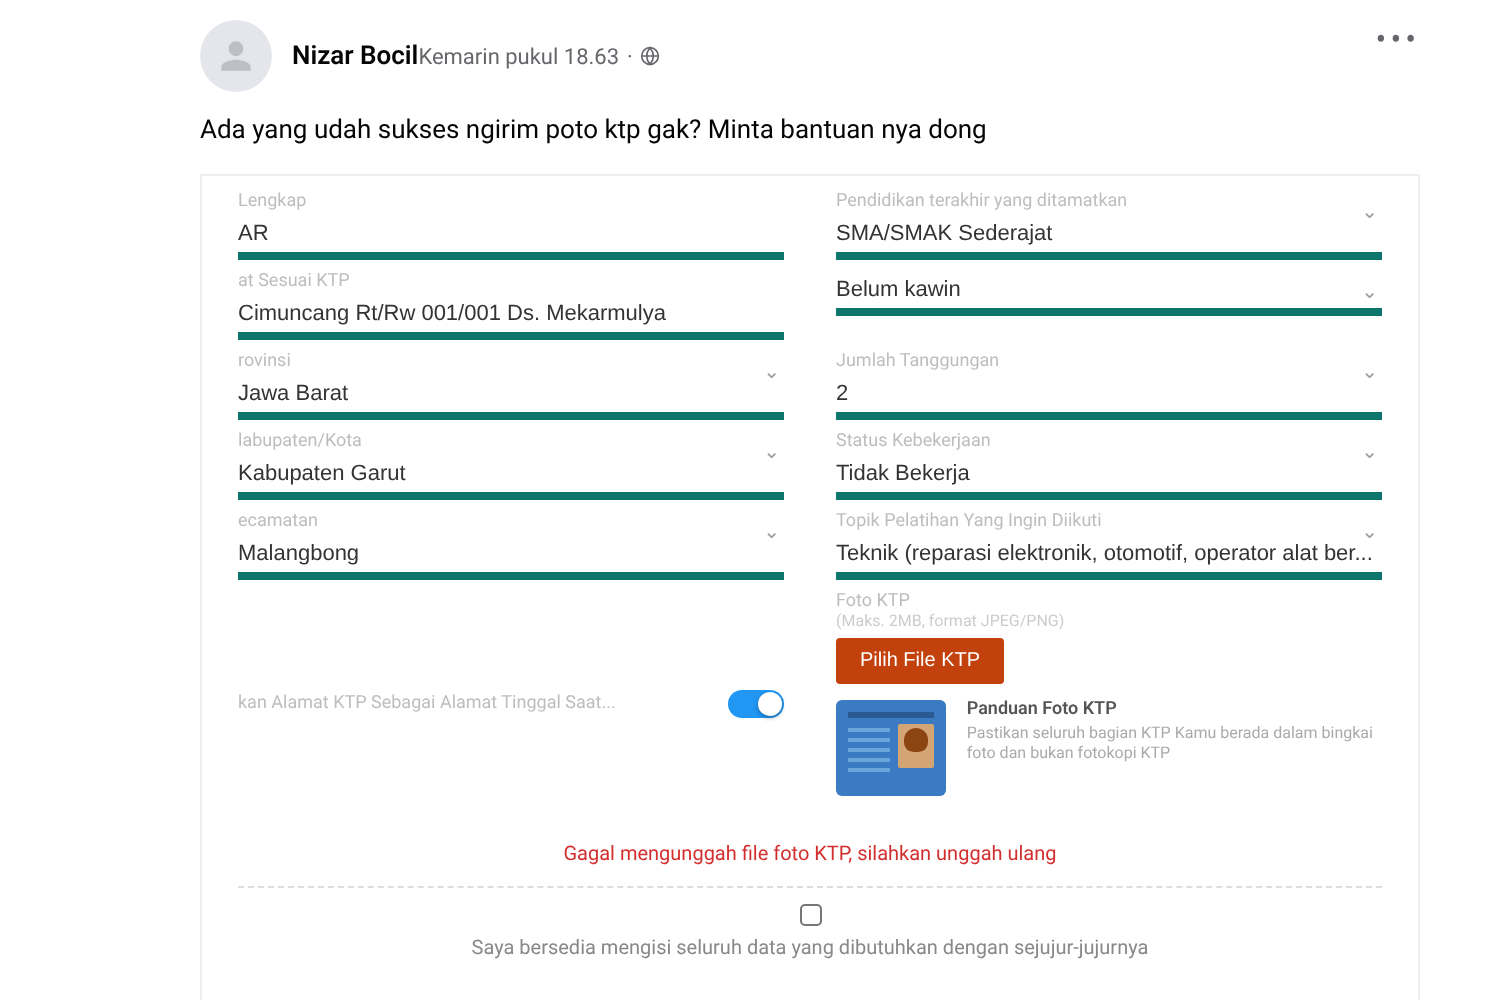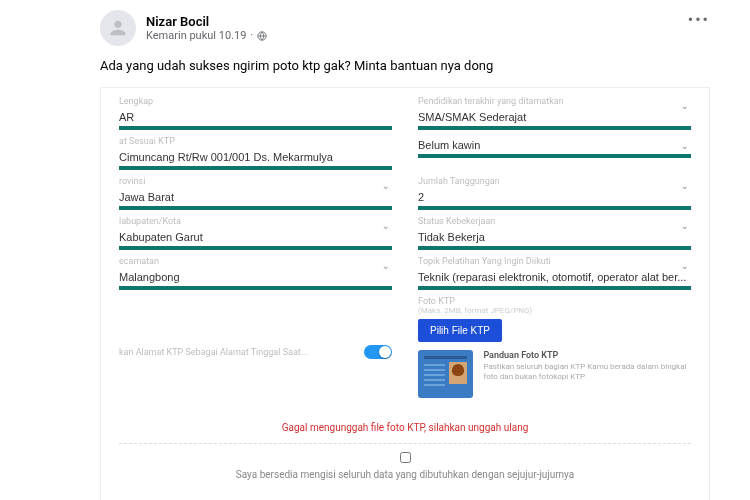--- a/index.html
+++ b/index.html
@@ -1,40 +1,40 @@
 <!DOCTYPE html>
 <html><head>
 <meta charset="utf-8">
 <style>
   * { box-sizing: border-box; margin: 0; padding: 0; }
   body { font-family: -apple-system, BlinkMacSystemFont, 'Segoe UI', Roboto, Arial, sans-serif; background: #fff; width: 750px; height: 500px; overflow: hidden; font-size: 12px; color: #1c1e21; }
   .post-wrap { padding: 10px 40px 0 100px; }
   .post-header { display: flex; align-items: center; gap: 10px; position: relative; }
   .avatar { width: 36px; height: 36px; border-radius: 50%; background: #e4e6eb; display:flex;align-items:center;justify-content:center; }
   .avatar svg { width: 22px; height: 22px; fill: #bcc0c4; }
-  .post-meta { display:flex; flex-direction:column; }
+  .post-meta { display:flex; flex-direction:row; }
   .author { font-weight:600; font-size: 13px; color:#050505; }
   .timeline { font-size: 11px; color:#65676b; display:flex; align-items:center; gap:4px; }
   .dots { position:absolute; right: 0; top: 0; color:#65676b; font-size: 16px; letter-spacing:2px; cursor:pointer;}
   .post-body { margin-top: 12px; font-size: 13px; color:#050505; }
   .screenshot { margin: 14px 0 0 0; border:1px solid #eee; padding: 8px 18px 0 18px; background:#fff; height: 484px; overflow:hidden; position:relative; }
   .form-grid { display:grid; grid-template-columns: 1fr 1fr; column-gap: 26px; row-gap: 4px; }
   .field { display:flex; flex-direction:column; margin-bottom: 2px;}
   .flabel { font-size: 9px; color:#bdbdbd; margin-bottom: 2px; white-space:nowrap; overflow:hidden; }
   .finput { border:none; border-bottom:4px solid #0f766e; padding: 3px 0; font-size: 11px; color:#333; background:transparent; outline:none; position:relative; }
   .select-wrap { position:relative; }
   .chev { position:absolute; right:2px; top:4px; font-size:10px; color:#999; pointer-events:none;}
   .toggle-row { display:flex; align-items:center; justify-content:flex-end; gap:8px; padding: 2px 0;}
   .toggle-label { font-size:9px; color:#bdbdbd; flex:1; }
   .toggle { width:28px; height:14px; background:#2196f3; border-radius:8px; position:relative; cursor:pointer;}
   .toggle::after{content:'';position:absolute;width:12px;height:12px;background:#fff;border-radius:50%;top:1px;right:1px;box-shadow:0 1px 2px rgba(0,0,0,0.3);}
   .ktp-section { }
   .ktp-label { font-size:9px; color:#bdbdbd; }
   .ktp-sub { font-size:8px; color:#ccc; margin-bottom:4px;}
-  .pilih-btn { background:#1d4ed8; color:#fff; border:none; padding:6px 12px; font-size:10px; border-radius:2px; cursor:pointer; display:inline-block; margin-bottom:8px;}
+  .pilih-btn { background:#c2410c; color:#fff; border:none; padding:6px 12px; font-size:10px; border-radius:2px; cursor:pointer; display:inline-block; margin-bottom:8px;}
   .ktp-preview { display:flex; gap:10px; align-items:flex-start; margin-bottom:10px;}
   .ktp-card { width:78px; height:48px; background:#3b7bc4; border-radius:3px; position:relative; padding:4px;}
   .ktp-card::before{content:'';position:absolute;top:6px;left:6px;right:6px;height:3px;background:#2a5a94;}
   .ktp-photo{position:absolute;right:6px;top:12px;width:18px;height:22px;background:#d4a574;border-radius:1px;}
   .ktp-photo::after{content:'';position:absolute;top:2px;left:3px;width:12px;height:12px;background:#8b4513;border-radius:50% 50% 40% 40%;}
   .ktp-lines{position:absolute;left:6px;top:14px;right:28px;}
   .ktp-lines div{height:2px;background:#6ba3db;margin-bottom:3px;}
   .panduan { font-size:9px;}
   .panduan-title{font-weight:600;color:#555;margin-bottom:2px;}
   .panduan-text{font-size:8px;color:#aaa;line-height:1.3;}
@@ -51,21 +51,21 @@
 <div class="post-wrap">
   <div class="post-header">
     <div class="avatar">
       <svg viewBox="0 0 24 24">
           <path d="M12 12c2.2 0 4-1.8 4-4s-1.8-4-4-4-4 1.8-4 4 1.8 4 4 4zm0 2c-2.7 0-8 1.3-8 4v2h16v-2c0-2.7-5.3-4-8-4z"></path>
         </svg>
     </div>
     <div class="post-meta">
       <span class="author">Nizar Bocil</span>
       <span class="timeline">
-        <span>Kemarin pukul 10.19</span>
+        <span>Kemarin pukul 18.63</span>
         <span>·</span>
         <svg width="10" height="10" viewBox="0 0 24 24" fill="#65676b">
             <circle cx="12" cy="12" r="10" fill="none" stroke="#65676b" stroke-width="2"></circle>
             <path d="M2 12h20M12 2c2.5 3 4 6.5 4 10s-1.5 7-4 10c-2.5-3-4-6.5-4-10s1.5-7 4-10z" fill="none" stroke="#65676b" stroke-width="2"></path>
           </svg>
       </span>
     </div>
     <div class="dots">•••</div>
   </div>
 

